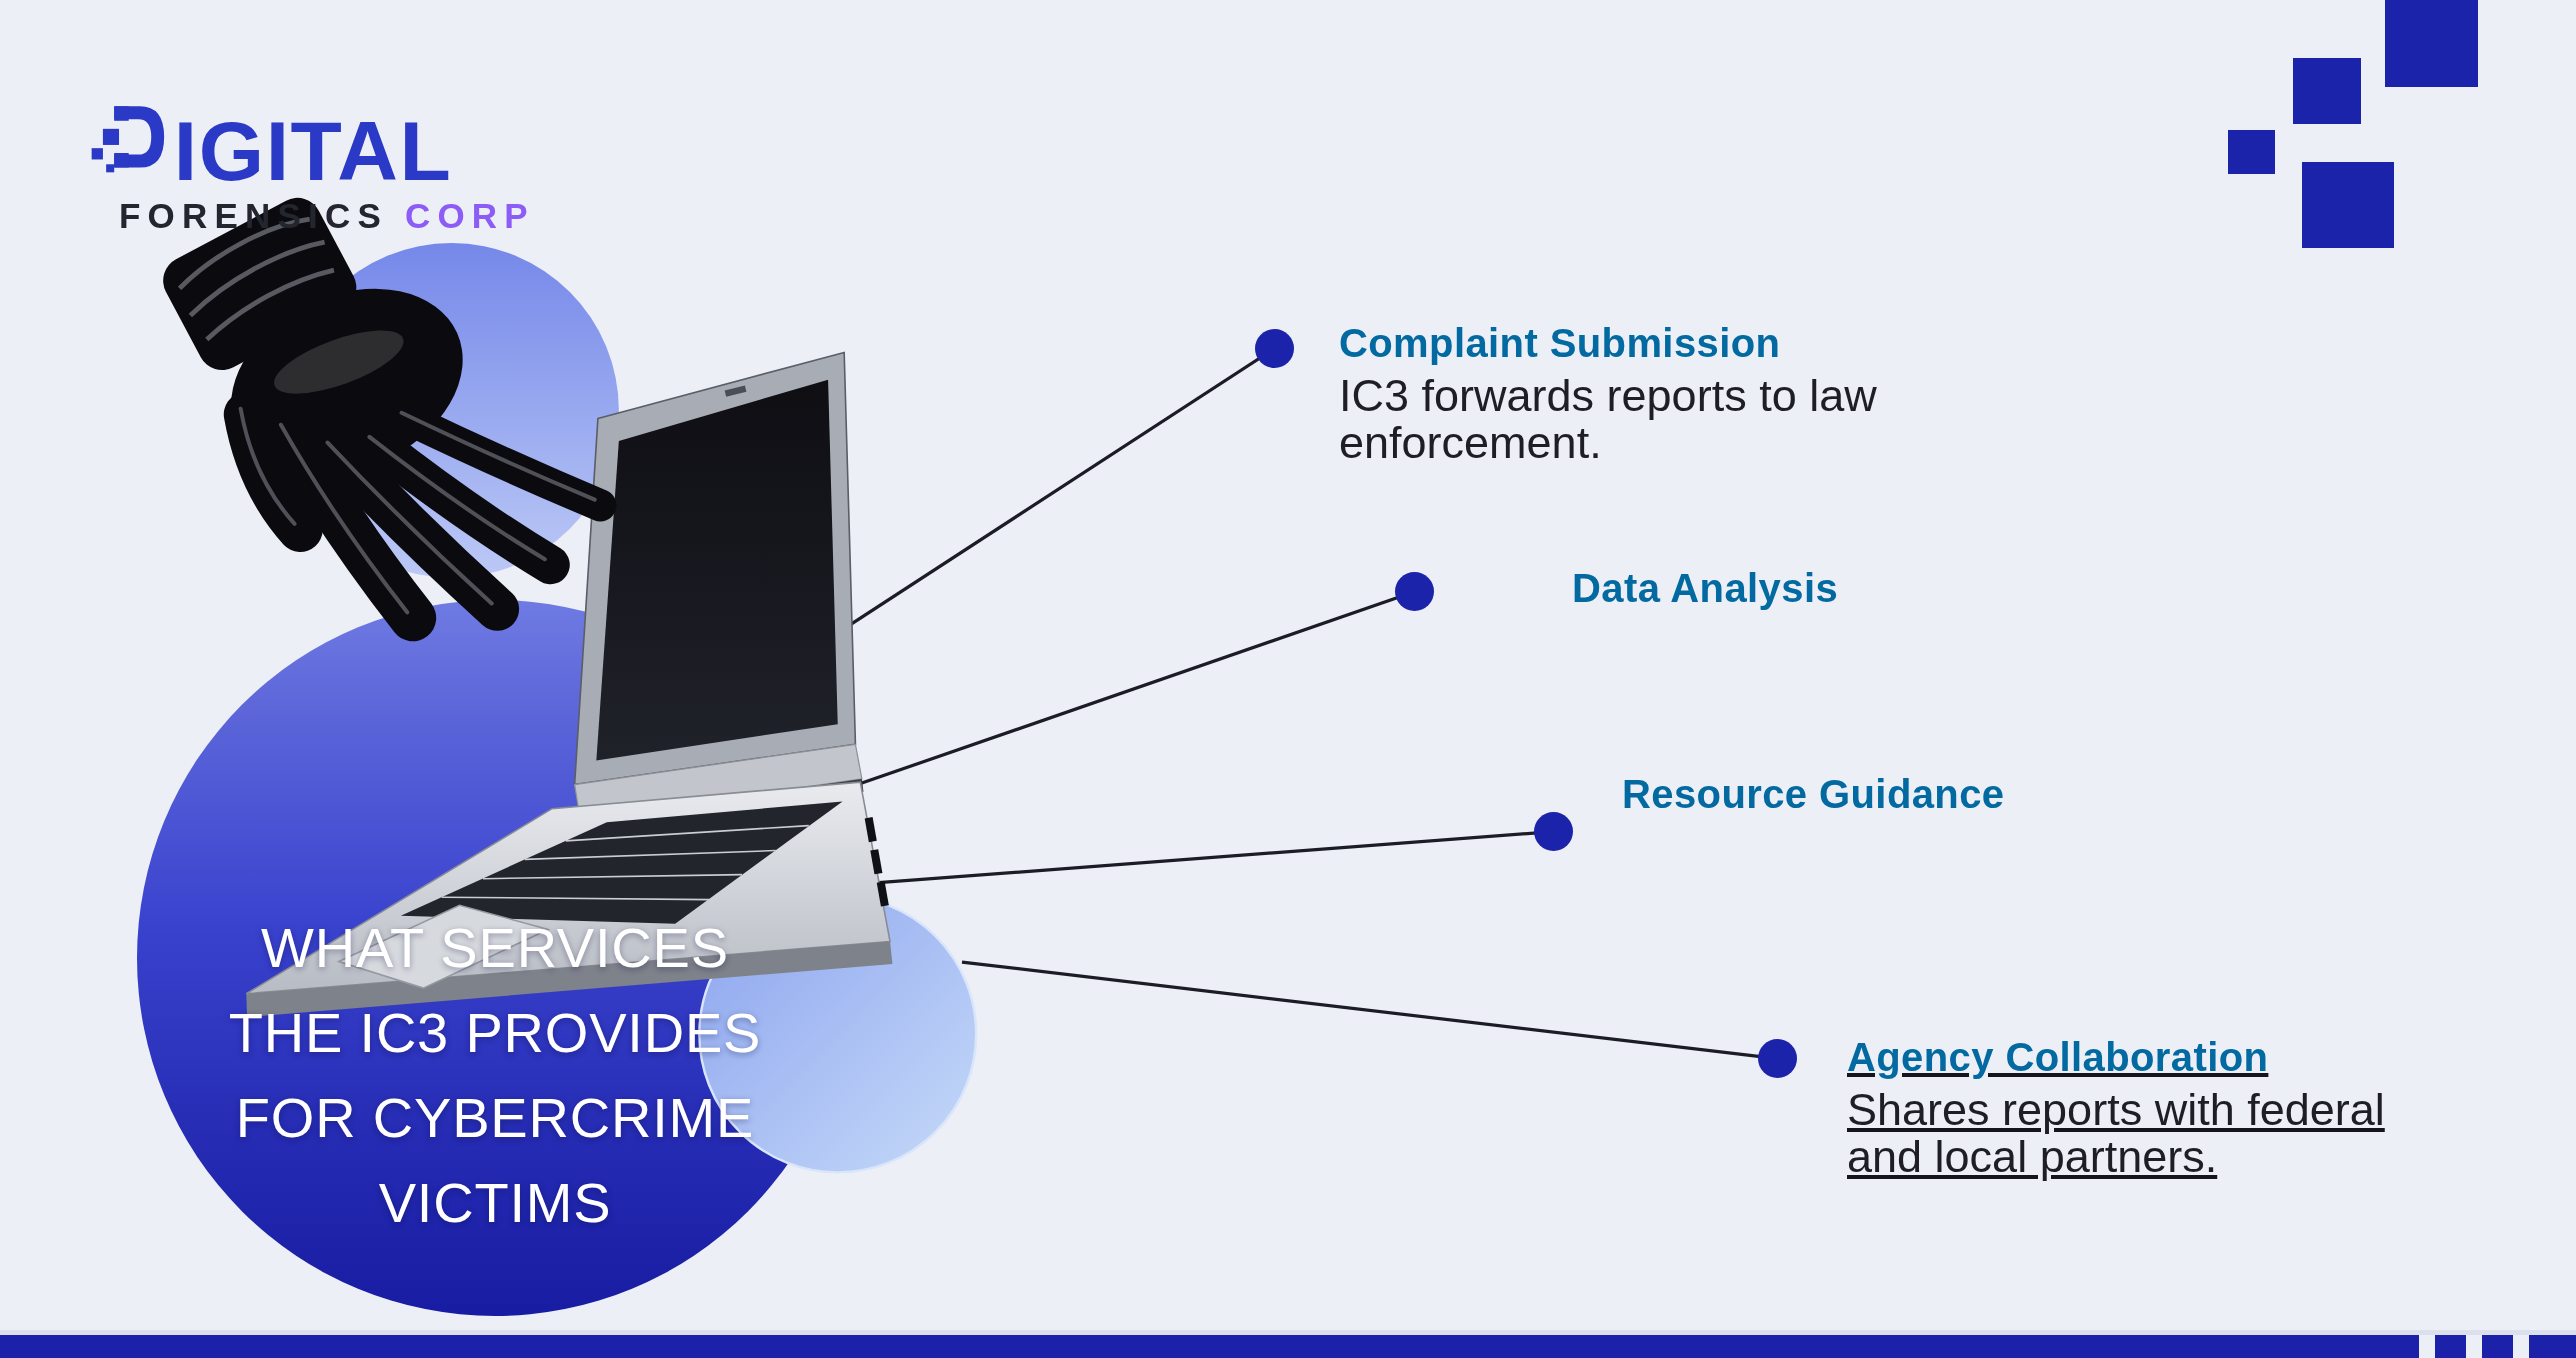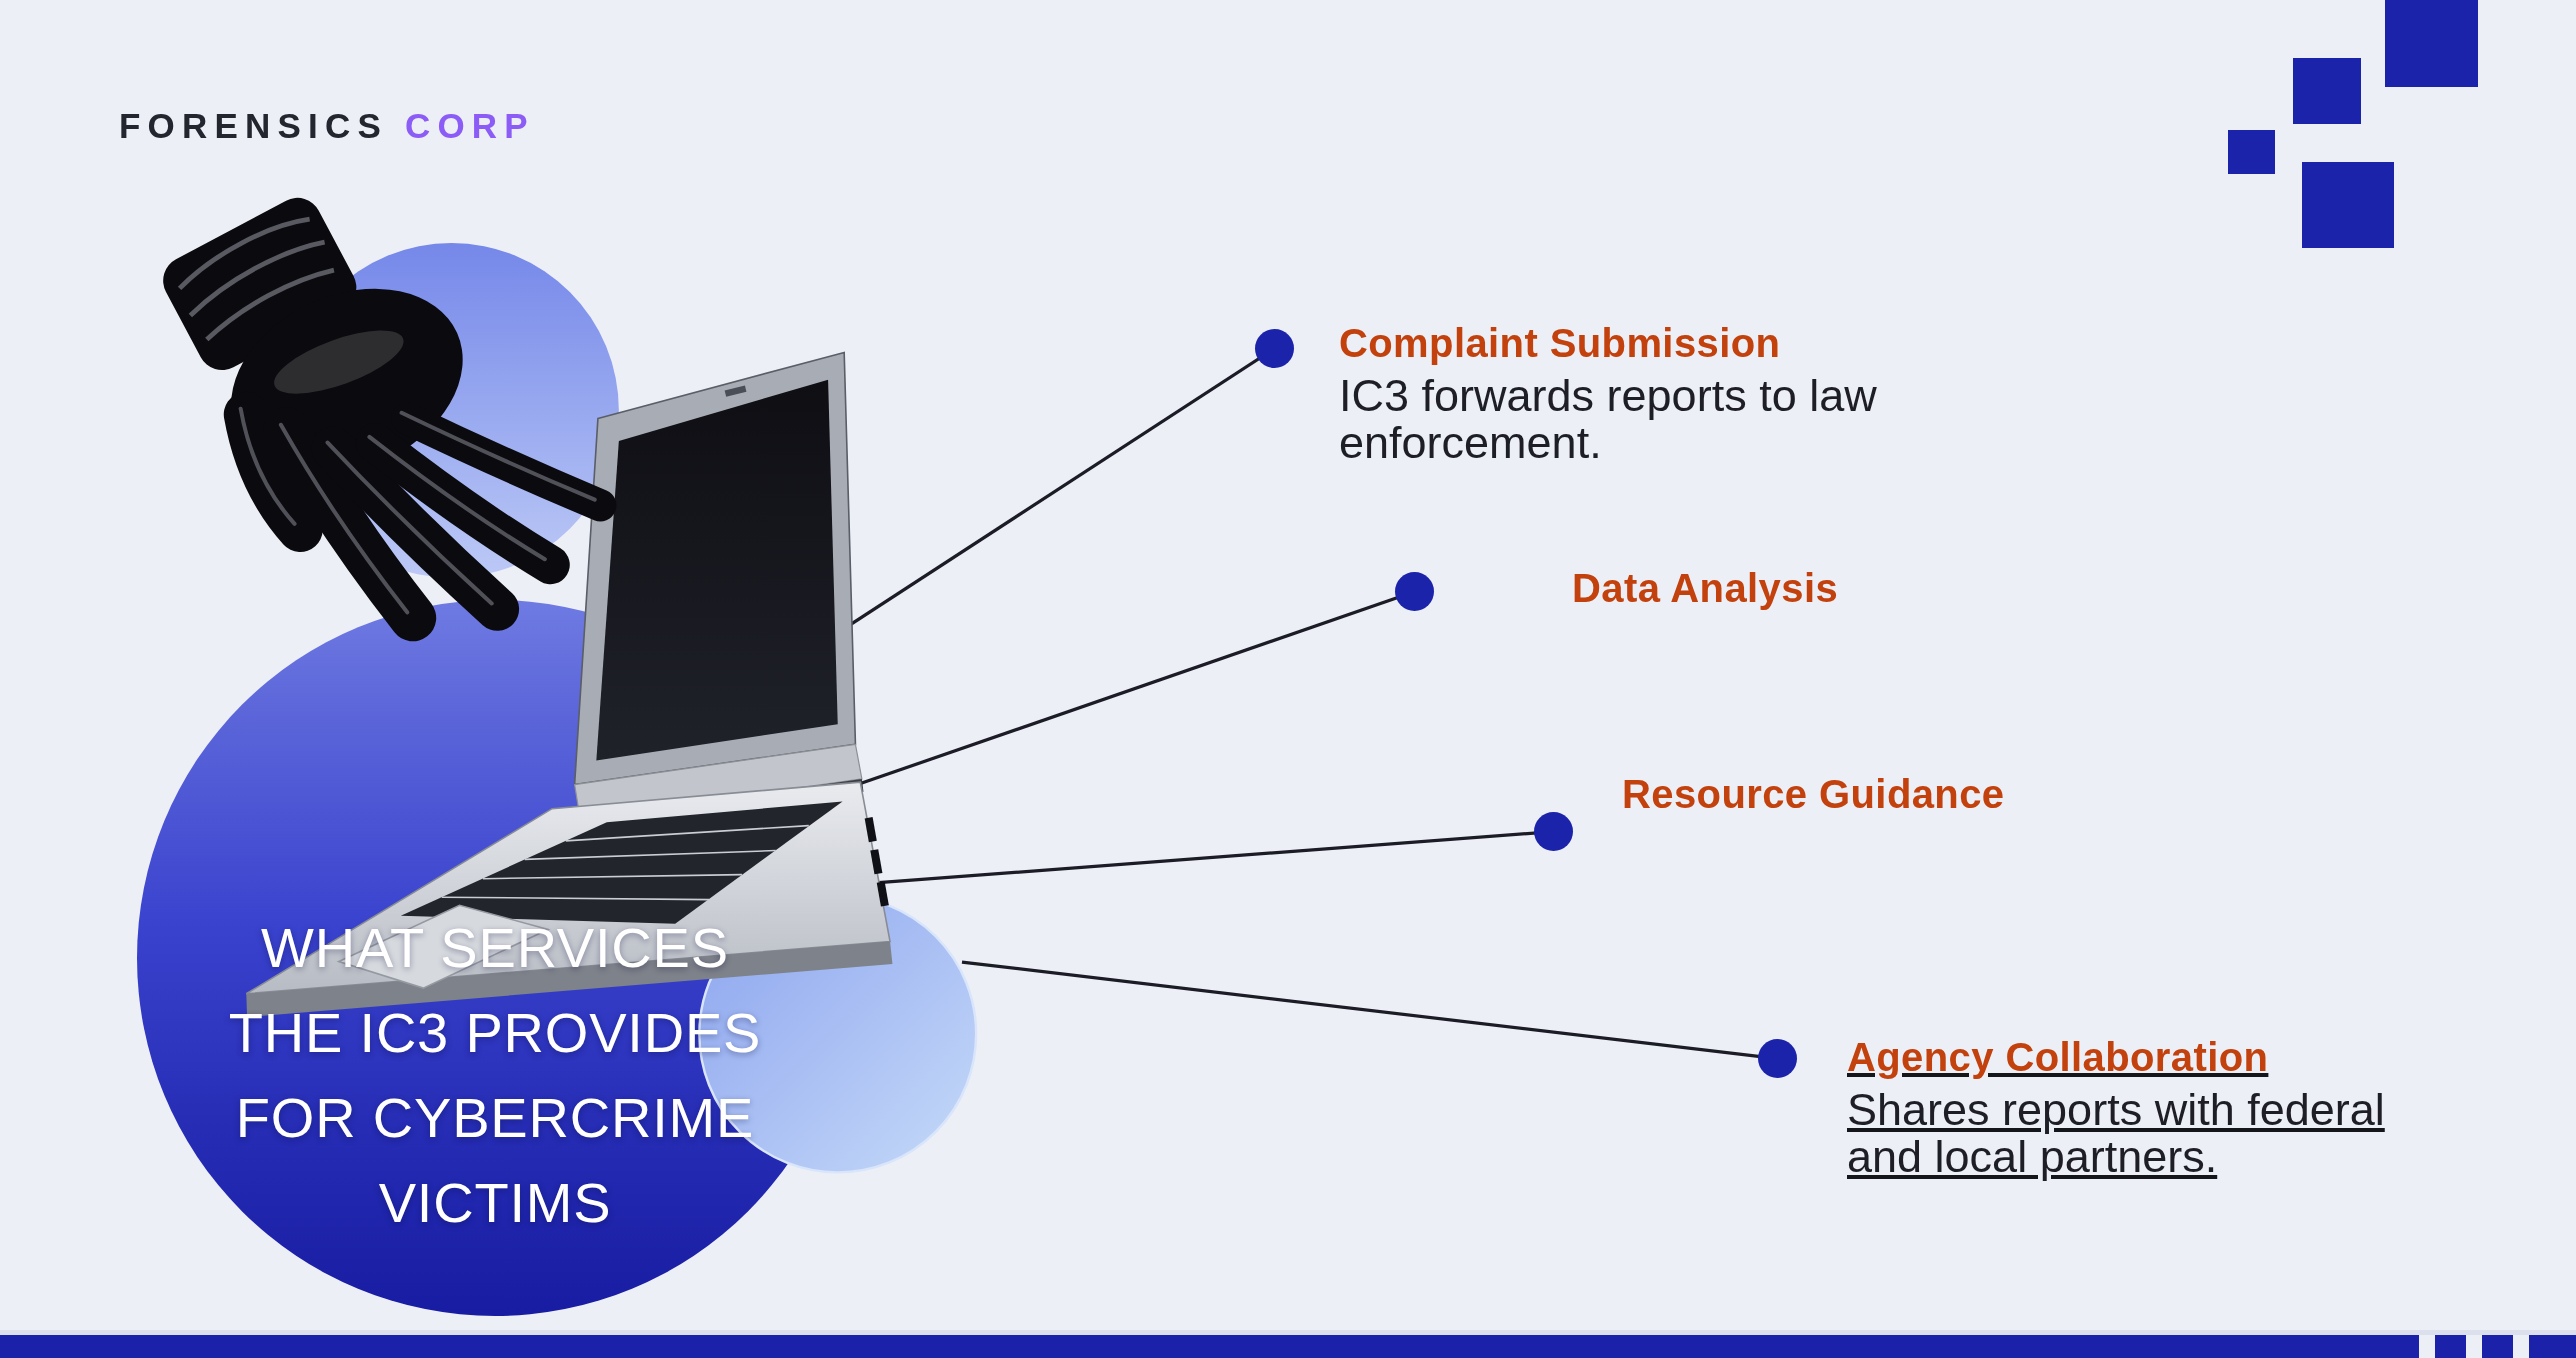--- a/index.html
+++ b/index.html
@@ -27,21 +27,21 @@
     font-size:56px;line-height:85px;font-weight:normal;letter-spacing:0.8px;white-space:pre-line;
     text-shadow:0 2.4px 6.4px rgba(10,12,60,.35);}
 
   
   .lines-layer{position:absolute;left:0;top:0;width:2576px;height:1359px;z-index:2;}
   
   .illus{position:absolute;left:97px;top:177px;width:886px;height:1030px;z-index:3;}
 
   
   .item{position:absolute;z-index:5;width:580px;color:#15151C;}
-  .item-title{font-size:40px;line-height:48px;font-weight:bold;color:#c2410c;letter-spacing:0.4px;}
+  .item-title{font-size:40px;line-height:48px;font-weight:bold;color:#0369a1;letter-spacing:0.4px;}
   .item-body{margin-top:4.8px;font-size:45px;line-height:47px;color:#1E1E26;white-space:pre-line;}
   .dot{position:absolute;width:39px;height:39px;border-radius:50%;background:#1B23AA;z-index:5;}
   .item1{left:1339px;top:319px;}  .dot1{left:1255px;top:329px;}
   .item2{left:1572px;top:564px;}  .dot2{left:1395px;top:572px;}
   .item3{left:1622px;top:770px;} .dot3{left:1534px;top:812px;}
   .item4{left:1847px;top:1033px;text-decoration:underline;} .dot4{left:1758px;top:1039px;}
 
   
   .bar-sep{position:absolute;left:0;top:1330px;width:2576px;height:4.8px;background:#DCDFEC;z-index:5;}
   .bar{position:absolute;top:1335px;height:24px;background:#1B21A8;z-index:5;}
@@ -54,20 +54,33 @@
 <body>
 
 <div class="canvas">
 
   <div class="sq s1"></div>
   <div class="sq s2"></div>
   <div class="sq s3"></div>
   <div class="sq s4"></div>
 
   <div class="logo">
+    <div class="logo-row1">
+      <span style="display:inline-block;margin-right:4.8px;">
+        <svg width="79" height="87" viewBox="0 0 98 108">
+          <path d="M30 14 H62 Q92 14 92 52 Q92 90 62 90 H30 V74 H60 Q76 74 76 52 Q76 30 60 30 H30 Z" fill="#2A39C6"></path>
+          <rect x="30" y="14" width="18" height="18" fill="#2A39C6"></rect>
+          <rect x="30" y="72" width="18" height="18" fill="#2A39C6"></rect>
+          <rect x="16" y="42" width="20" height="20" fill="#2A39C6"></rect>
+          <rect x="2" y="66" width="14" height="14" fill="#2A39C6"></rect>
+          <rect x="20" y="86" width="10" height="10" fill="#2A39C6"></rect>
+        </svg>
+      </span>
+      <span class="logo-word">IGITAL</span>
+    </div>
     <div class="logo-row2">
       <span>FORENSICS</span>
       <span class="corp">CORP</span>
     </div>
   </div>
 
   <div class="hero-circle"></div>
 
   <svg class="lines-layer" viewBox="0 0 3200 1688">
     <line x1="950" y1="845" x2="1583" y2="433" stroke="#1C1C26" stroke-width="4"></line>

